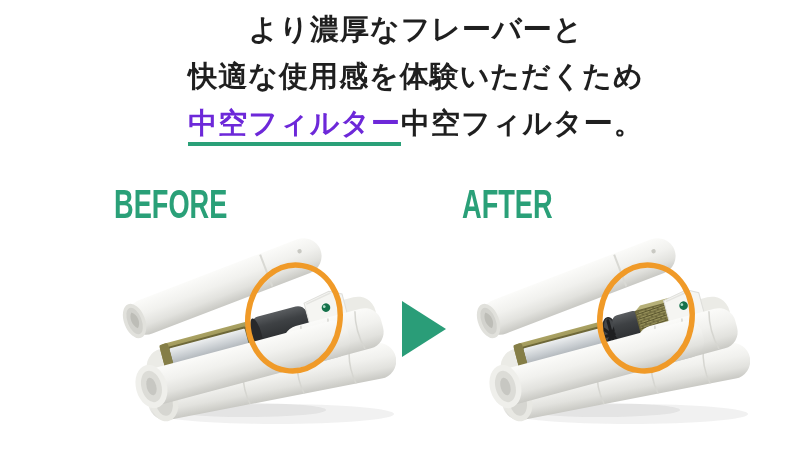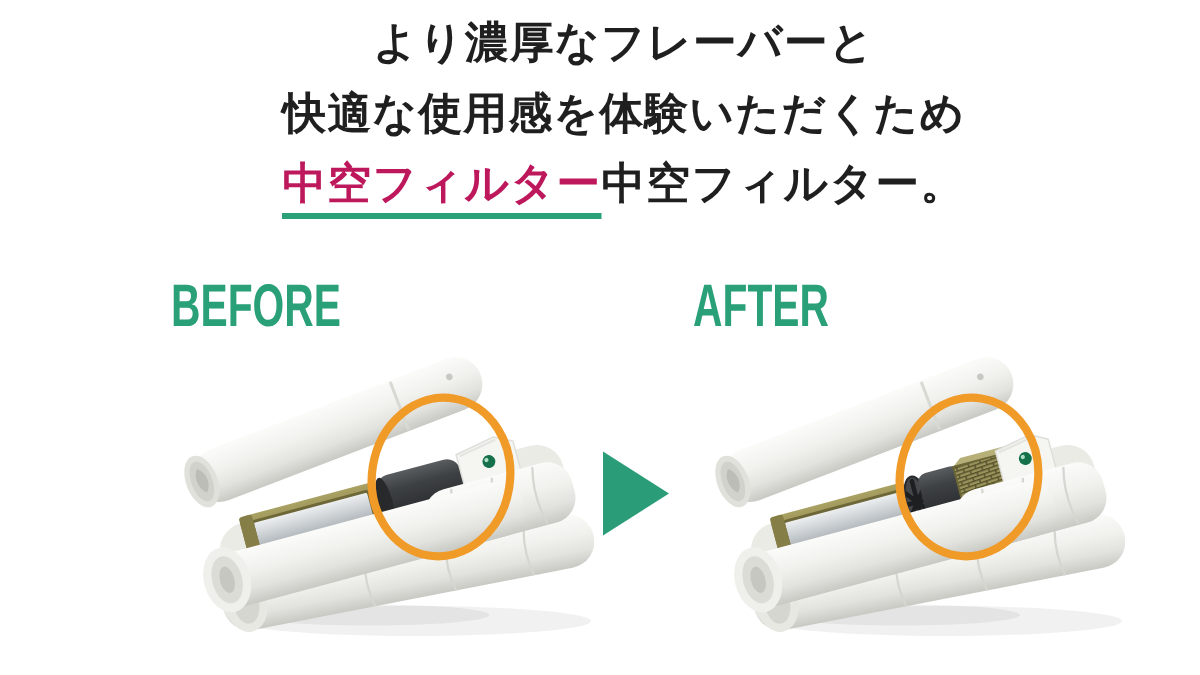--- a/index.html
+++ b/index.html
@@ -6,21 +6,21 @@
   .canvas{
     position:relative;width:800px;height:450px;background:#ffffff;overflow:hidden;
     font-family:"Liberation Sans","DejaVu Sans",sans-serif;
   }
   
   .headline{
     position:absolute;left:16px;top:6px;width:800px;text-align:center;
     color:#1f1f1f;font-weight:700;font-size:29px;line-height:47px;letter-spacing:1px;
   }
   .hl-green{
-    color:#be185d;border-bottom:4px solid #2aa078;padding-bottom:3px;
+    color:#6d28d9;border-bottom:4px solid #2aa078;padding-bottom:3px;
   }
   
   .ba-label{
     position:absolute;color:#2aa078;font-weight:700;font-size:40px;line-height:1;
     transform:scaleX(0.68);transform-origin:0 50%;letter-spacing:0px;white-space:nowrap;
   }
   .ba-label.before{left:114px;top:184px;}
   .ba-label.after{left:462px;top:184px;}
   
   .illus{position:absolute;width:310px;height:205px;}

